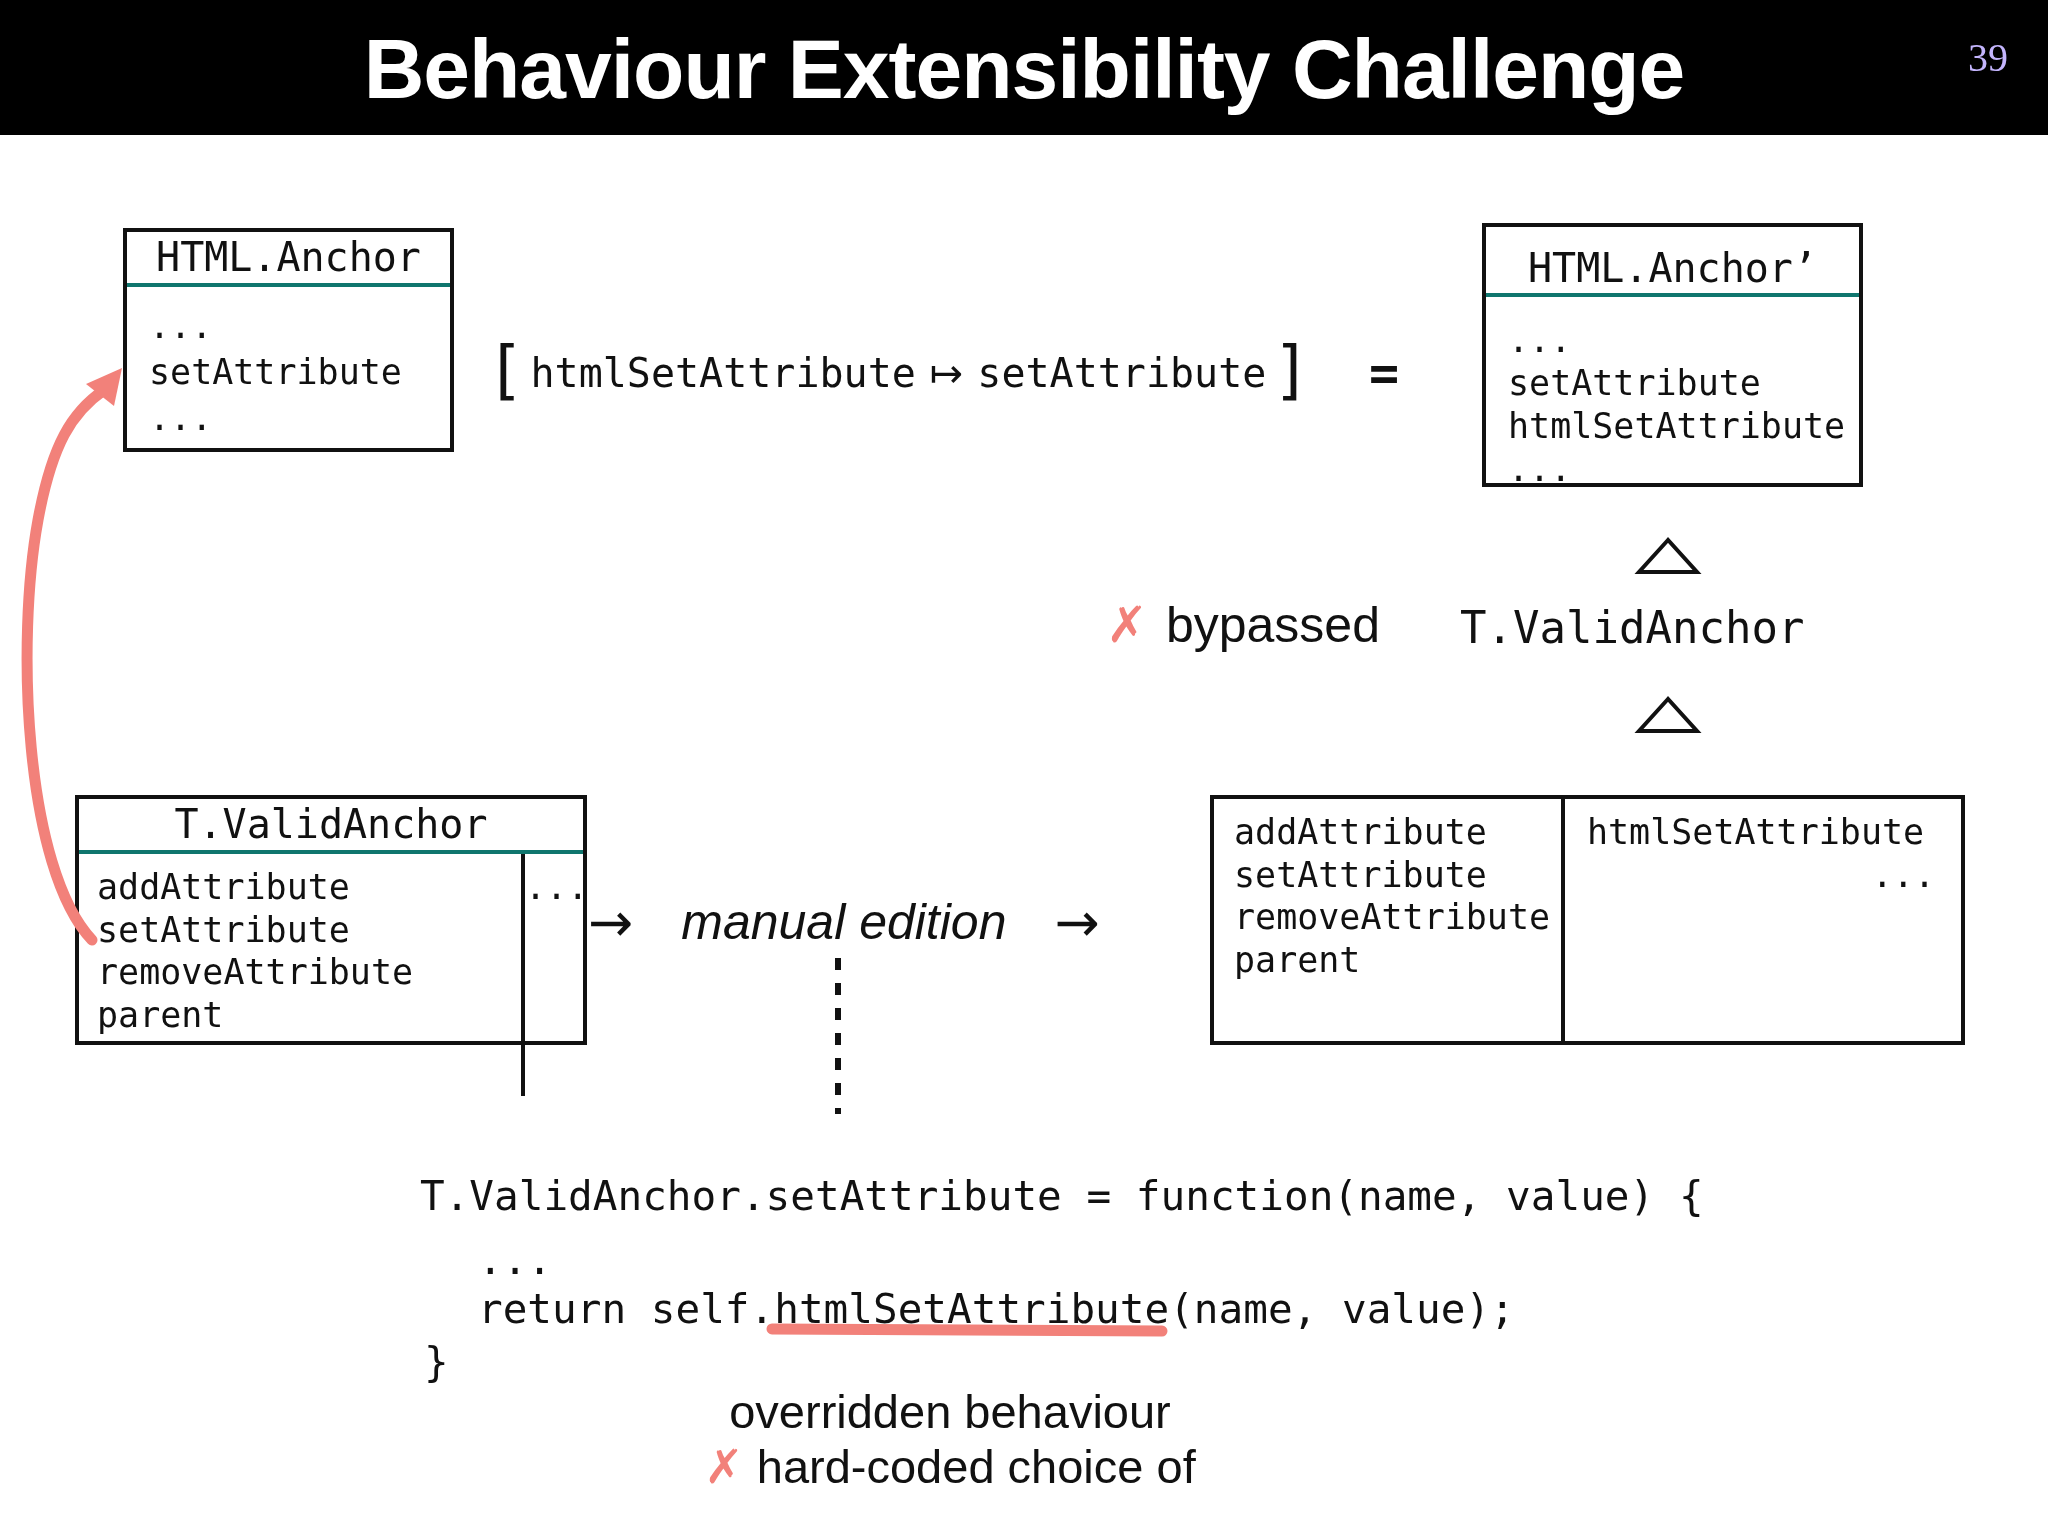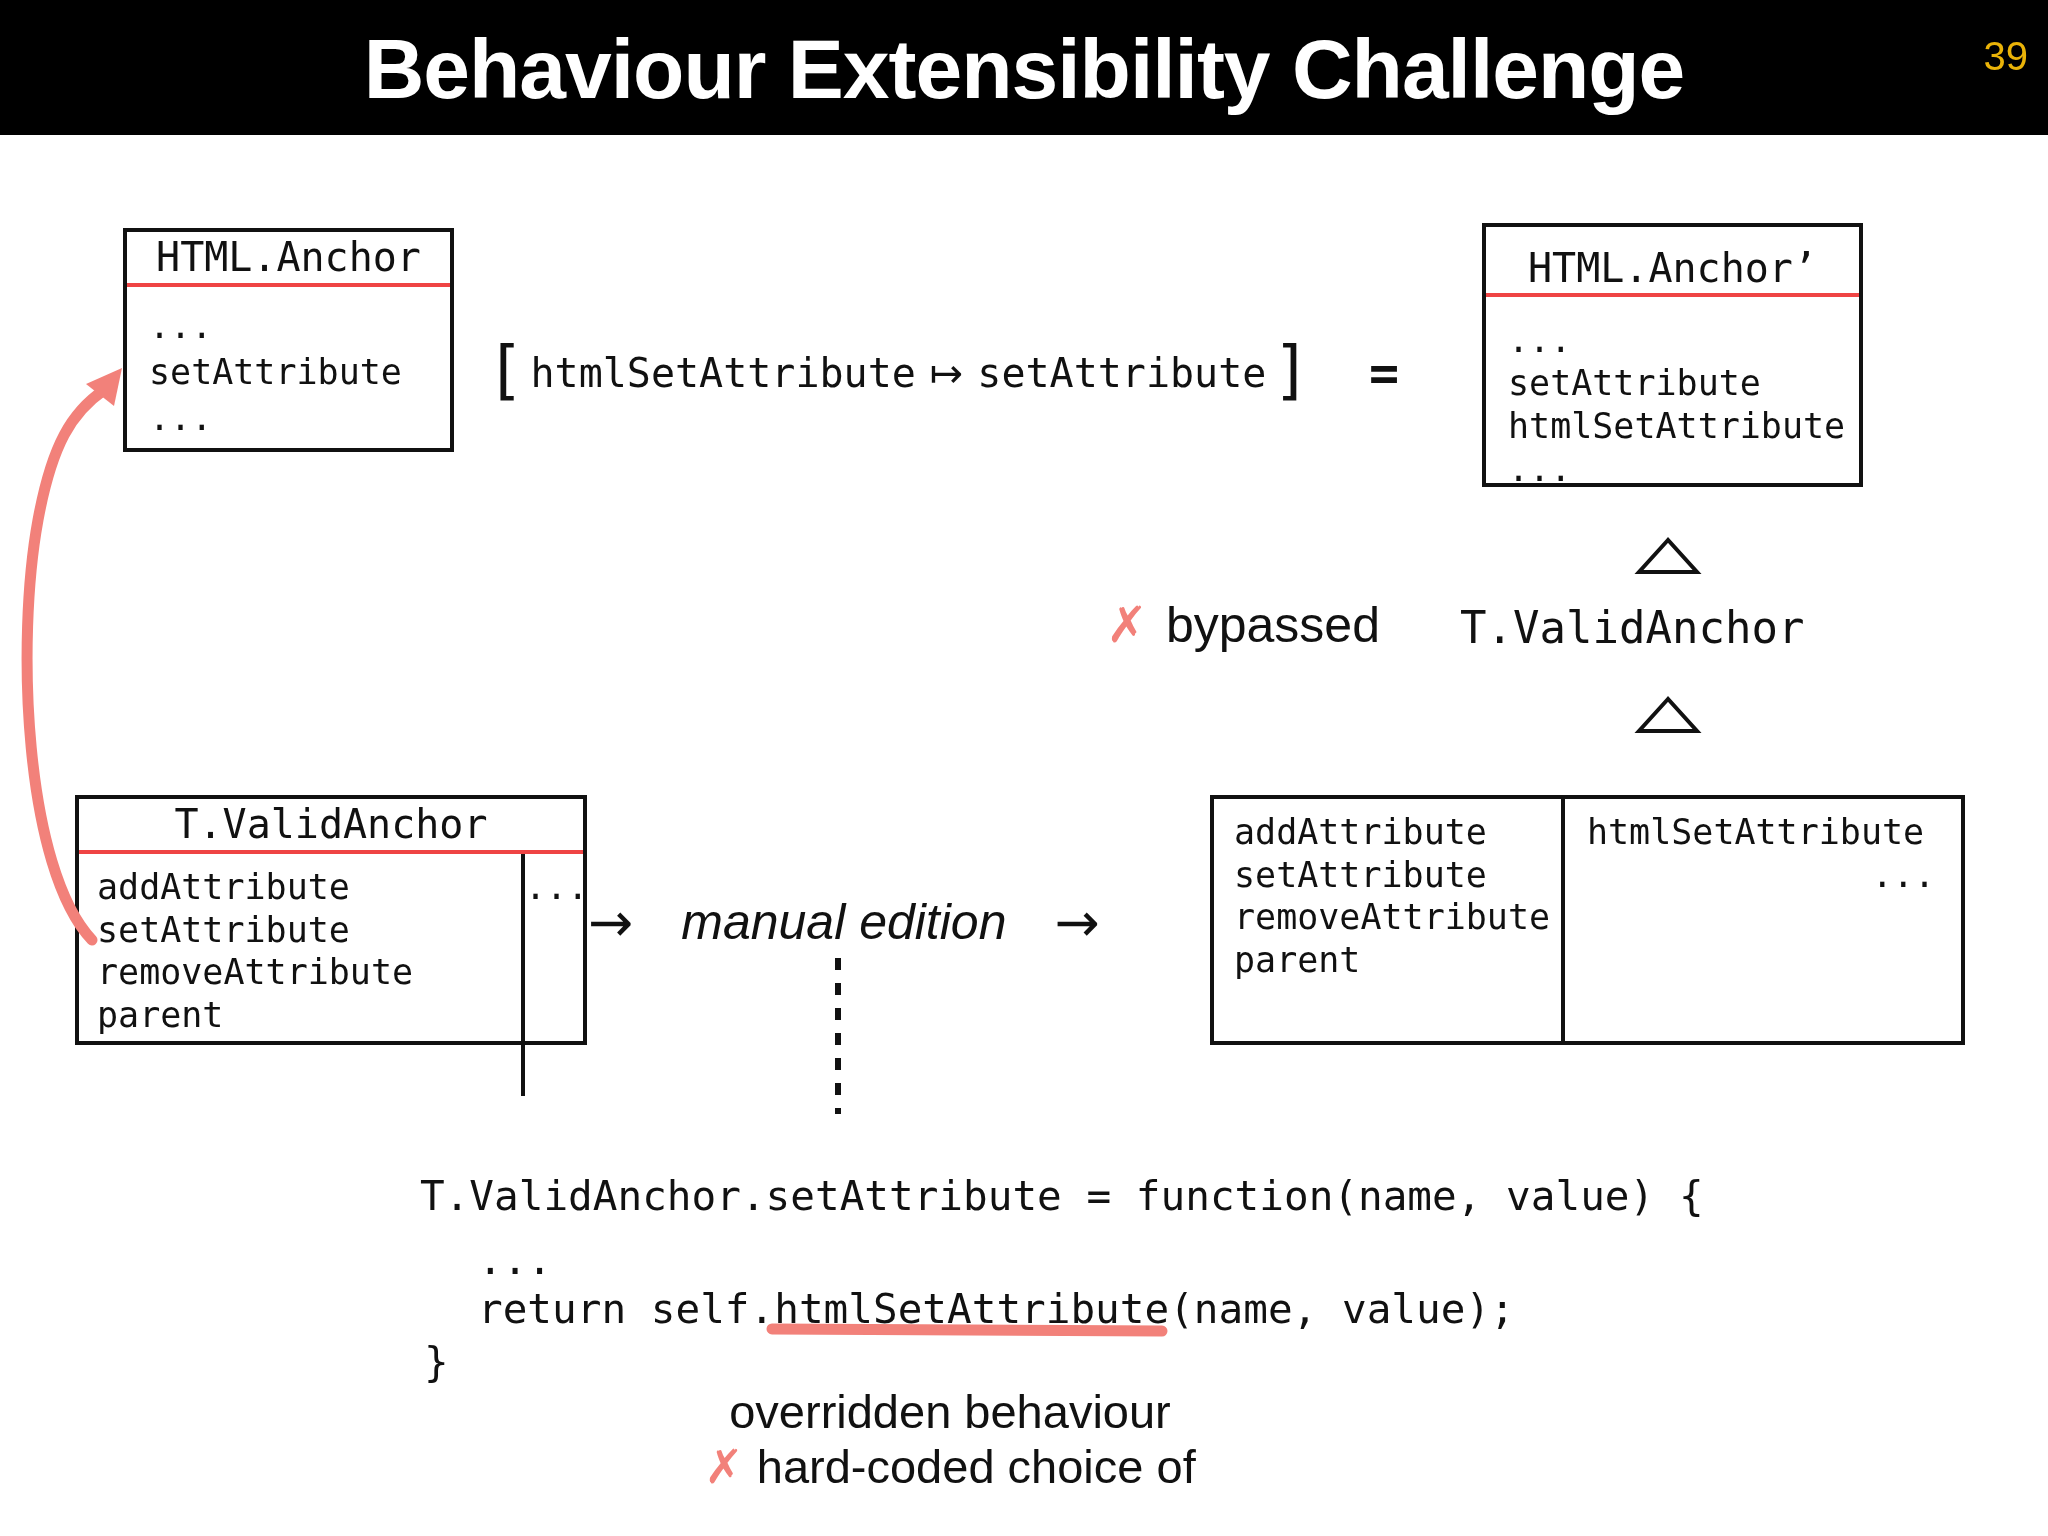--- a/index.html
+++ b/index.html
@@ -11,30 +11,30 @@
   
   .titlebar {
     position:absolute; left:0; top:0; width:2048px; height:135px;
     background:#000;
   }
   .titlebar h1 {
     margin:0; height:127px; line-height:138px; text-align:center;
     font-size:84px; font-weight:bold; color:#fff; letter-spacing:-1px;
   }
   .pagenum {
-    position:absolute; top:34px; right:20px;
-    font-size:40px; color:#eab308; font-weight:normal;
+    position:absolute; top:34px; right:40px;
+    font-size:40px; color:#c4b5fd; font-weight:normal;font-family:Liberation Serif, serif;
   }
   
   .uml {
     position:absolute; border:4px solid #111; background:#fff;
     font-family:"DejaVu Sans Mono", monospace; box-sizing:border-box;
   }
   .uml-title {
-    border-bottom:4px solid #ef4444; text-align:center;
+    border-bottom:4px solid #0f766e; text-align:center;
     font-size:40px; white-space:nowrap;
   }
   .uml-body { white-space:nowrap; }
   .uml-body .m { font-size:35px; }
   .cols { display:flex; height:100%; }
   .col-l { flex:1 1 auto; }
   .col-r { border-left:4px solid #111; box-sizing:border-box; }
 
   #box-html-anchor { left:123px; top:228px; width:331px; height:224px; }
   #box-html-anchor .uml-title { height:51px; line-height:51px; }

